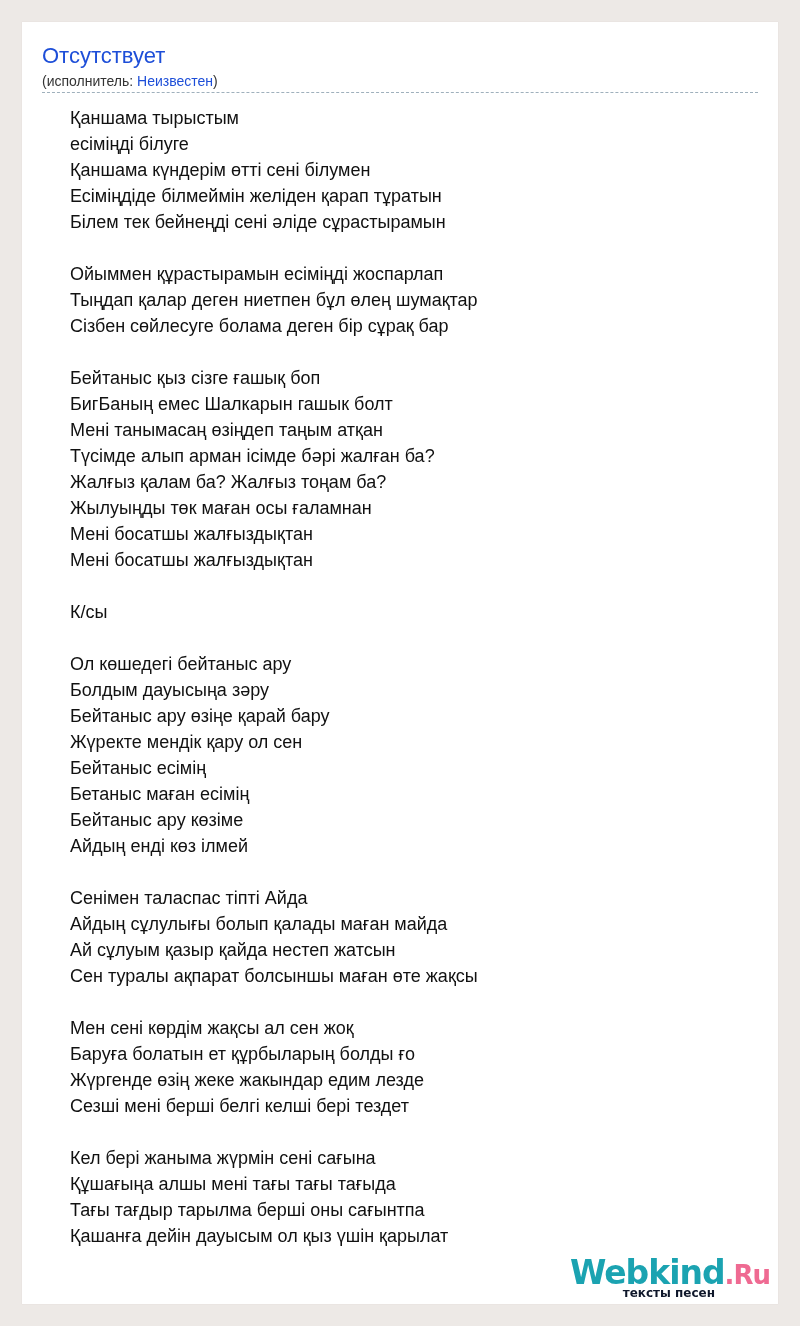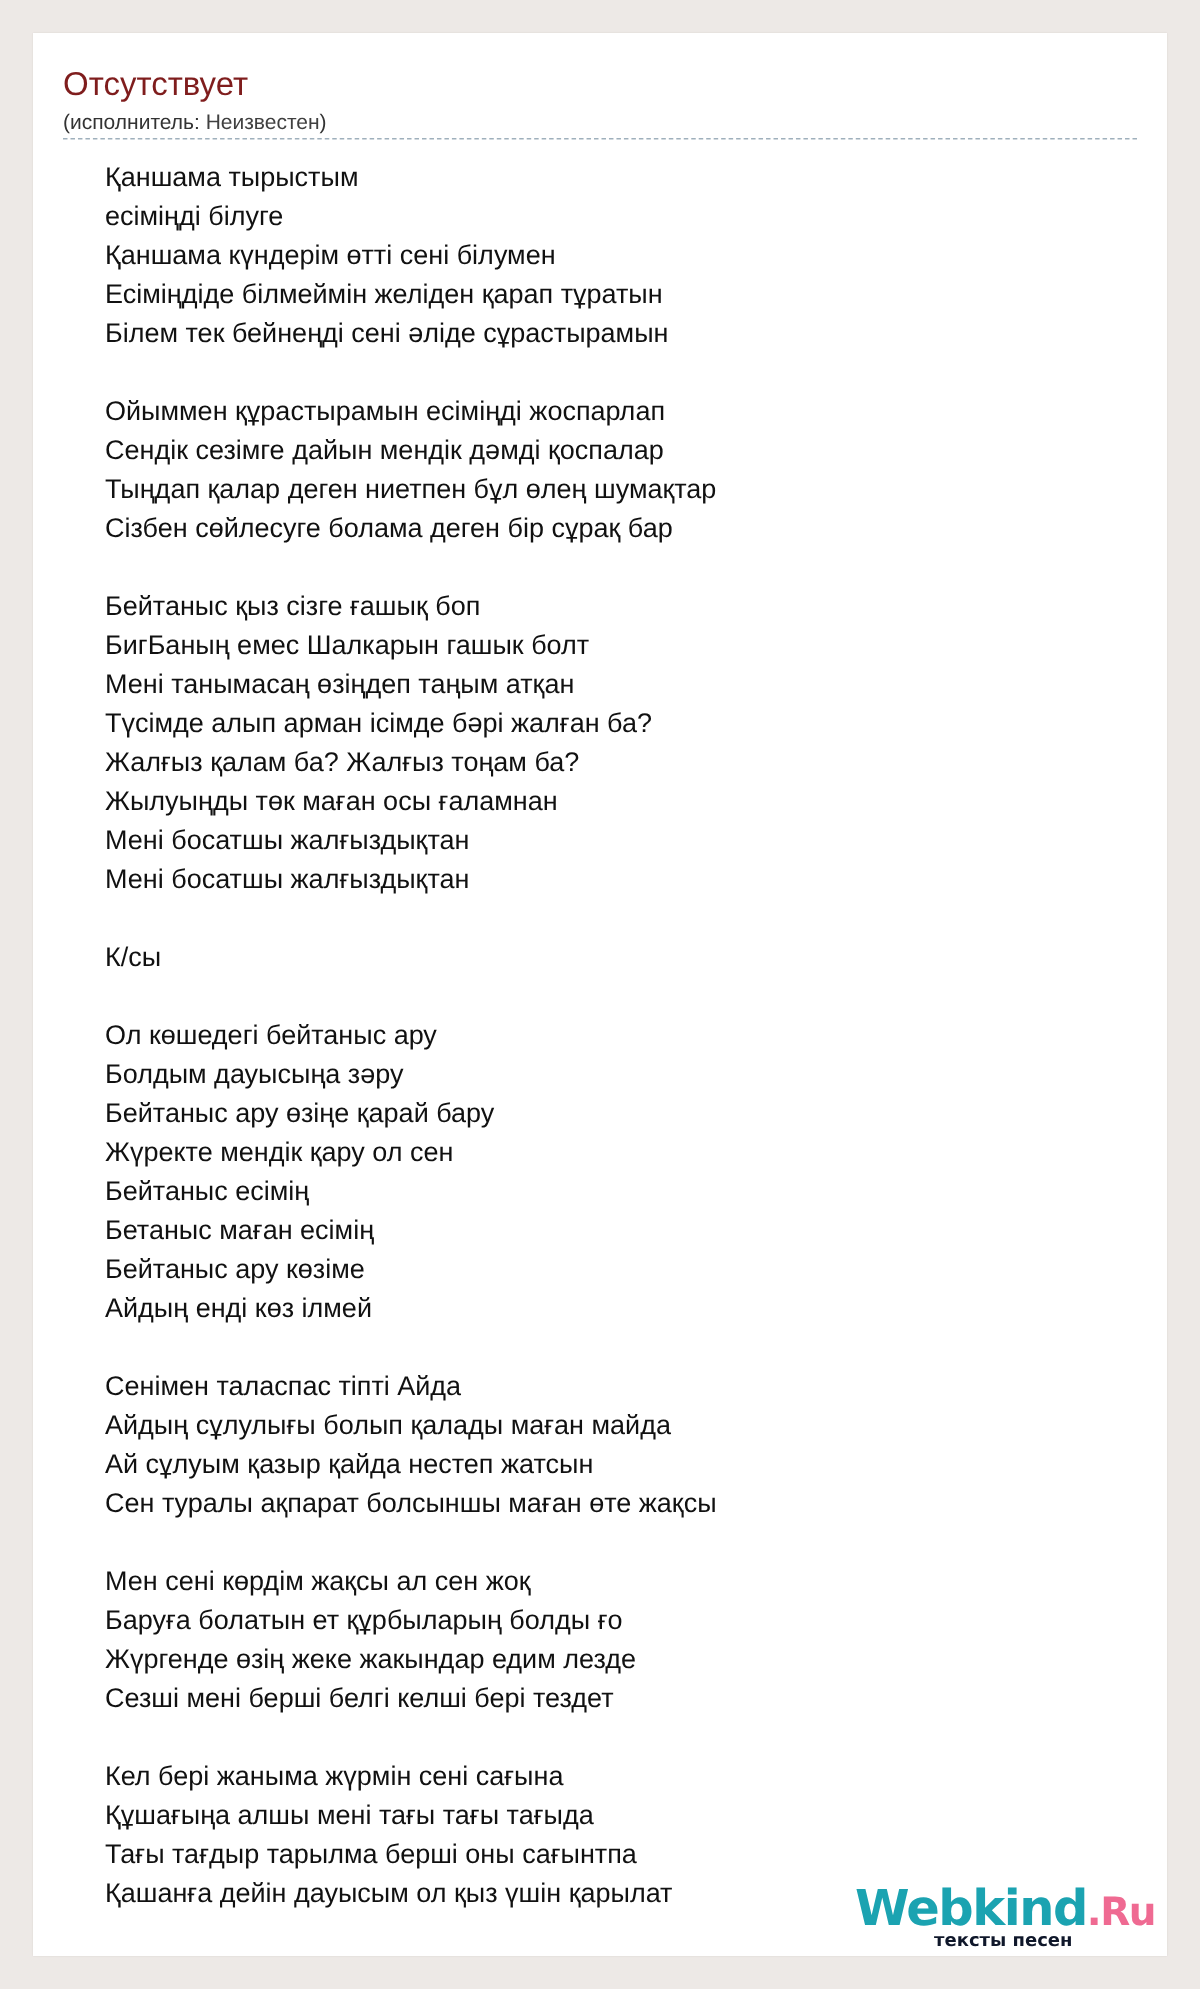--- a/index.html
+++ b/index.html
@@ -10,27 +10,27 @@
     position: relative;
   }
   .card {
     position: absolute; left: 22px; top: 22px;
     width: 756px; height: 1282px;
     background: #ffffff;
     box-shadow: 0 0 1px #d8d2ce;
   }
   .title {
     position: absolute; left: 20px; top: 20px;
-    font-size: 22px; color: #7f1d1d; line-height: 28px;
+    font-size: 22px; color: #1d4ed8; line-height: 28px;
   }
   .artist-line {
     position: absolute; left: 20px; top: 50px;
     font-size: 14px; color: #333; line-height: 18px;
   }
-  .artist-line .artist-link { color: #404040; text-decoration: none; text-align: center; }
+  .artist-line .artist-link { color: #1d4ed8; text-decoration: none; text-align: center; }
   .divider {
     position: absolute; left: 20px; top: 70px; width: 716px;
     border-top: 1px dashed #9fb0bc;
   }
   .lyrics {
     position: absolute; left: 20px; top: 83px;
     font-size: 18px; color: #111; line-height: 26px;
   }
   .lyrics .line { white-space: pre; height: 26px; margin-left: 28px; }
   .logo {
@@ -59,21 +59,20 @@
   <div class="divider"></div>
 
   <div class="lyrics" id="lyrics">
       <div class="line">Қаншама тырыстым</div>
       <div class="line">есіміңді білуге</div>
       <div class="line">Қаншама күндерім өтті сені білумен</div>
       <div class="line">Есіміңдіде білмеймін желіден қарап тұратын</div>
       <div class="line">Білем тек бейнеңді сені әліде сұрастырамын</div>
       <div class="line"></div>
       <div class="line">Ойыммен құрастырамын есіміңді жоспарлап</div>
-      <div class="line">Сендік сезімге дайын мендік дәмді қоспалар</div>
       <div class="line">Тыңдап қалар деген ниетпен бұл өлең шумақтар</div>
       <div class="line">Сізбен сөйлесуге болама деген бір сұрақ бар</div>
       <div class="line"></div>
       <div class="line">Бейтаныс қыз сізге ғашық боп</div>
       <div class="line">БигБаның емес Шалкарын гашык болт</div>
       <div class="line">Мені танымасаң өзіңдеп таңым атқан</div>
       <div class="line">Түсімде алып арман ісімде бәрі жалған ба?</div>
       <div class="line">Жалғыз қалам ба? Жалғыз тоңам ба?</div>
       <div class="line">Жылуыңды төк маған осы ғаламнан</div>
       <div class="line">Мені босатшы жалғыздықтан</div>

